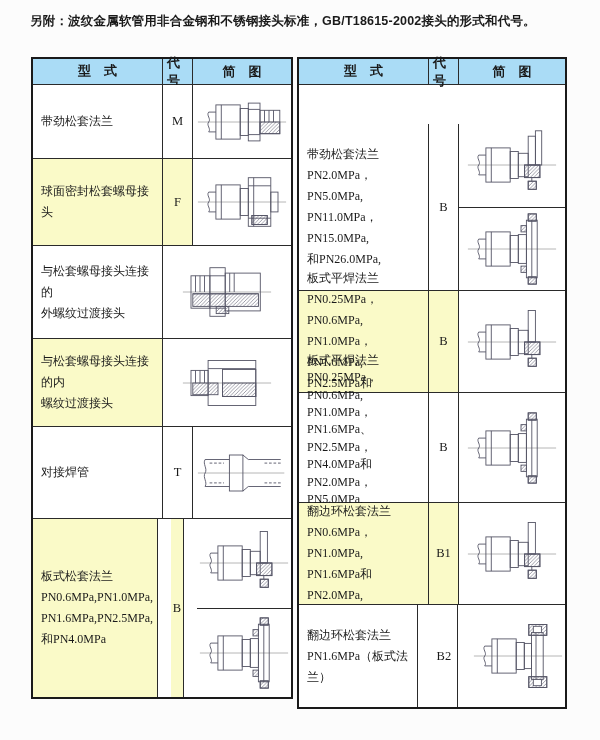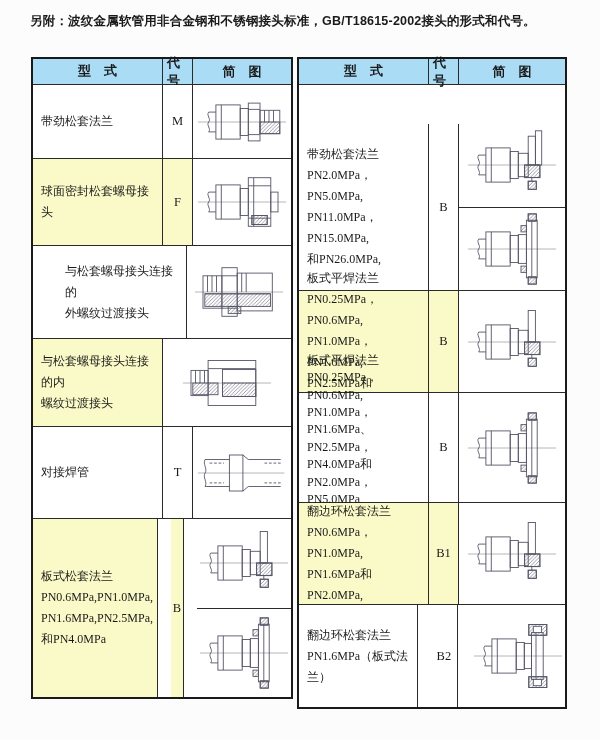--- a/index.html
+++ b/index.html
@@ -126,21 +126,21 @@
                 <line x1="57" y1="58" x2="82" y2="58"></line>
        <line x1="63" y1="13" x2="63" y2="67"></line>
        <rect x="82" y="29" width="8" height="22"></rect>
                 <rect x="61" y="55" width="17" height="10" fill="url(#hp2)"></rect>
                 <rect x="61" y="55" width="17" height="10"></rect>
               </g>
             </svg>
           </div>
         </div>
       </div>
-      <div class="trow" style="height: 93px; padding-left: 24px;">
+      <div class="trow" style="height: 93px;">
         <div class="cell ctype">与松套螺母接头连接的
 外螺纹过渡接头</div>
         <div class="cell cdiag">
           <div class="sub">
             <svg width="94" height="72" viewBox="0 0 100 80" preserveAspectRatio="xMidYMid meet">
     <defs>
                 <pattern id="hp3" patternUnits="userSpaceOnUse" width="4" height="4">
                   <path d="M0,4 l4,-4" stroke="#667" stroke-width="0.7"></path>
                 </pattern>
               </defs>

